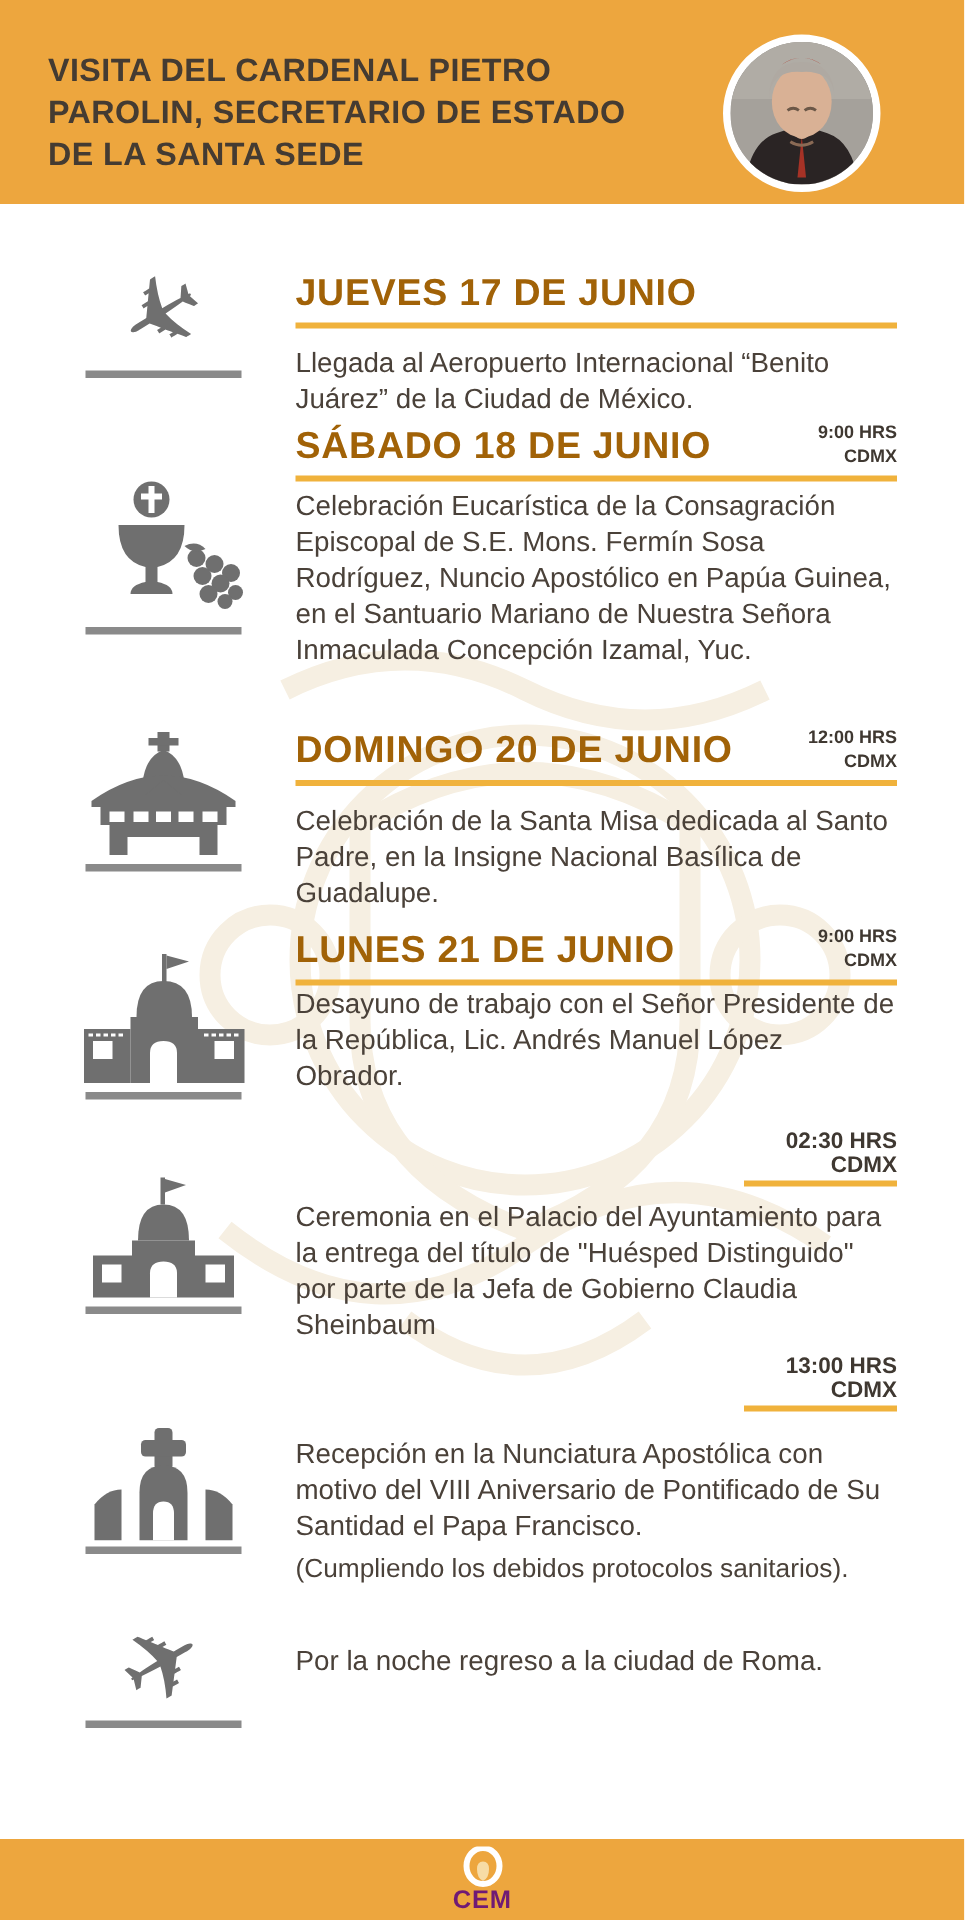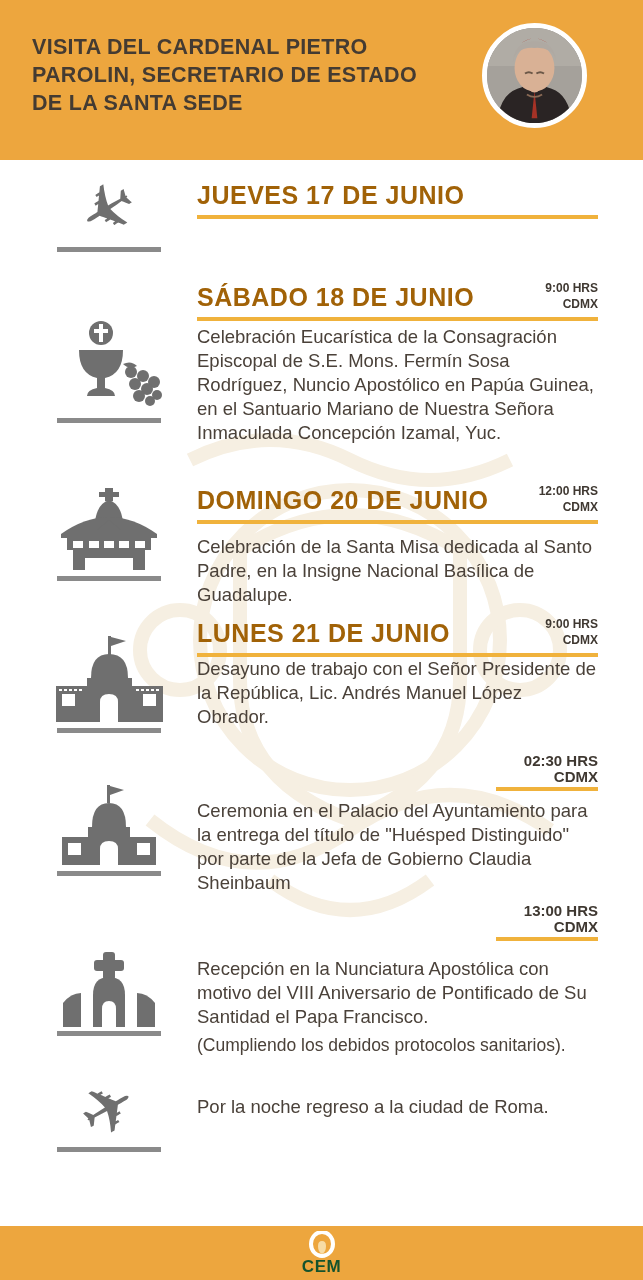--- a/index.html
+++ b/index.html
@@ -1,21 +1,21 @@
 <!DOCTYPE html>
 <html><head>
 <meta charset="utf-8">
 <style>
   * { margin:0; padding:0; box-sizing:border-box; }
   html,body { background:#ffffff; }
   body { font-family:"Liberation Sans", sans-serif; }
   #page { position:relative; width:643px; height:1280px; background:#ffffff; overflow:hidden; margin:0 auto; }
 
   
-  .header { position:absolute; top:0; left:0; width:643px; height:160px; background:#EDA63E; }
+  .header { position:absolute; top:0; left:0; width:643px; height:136px; background:#EDA63E; }
   .title { position:absolute; left:32px; top:33px; width:402px;
            font-size:21.5px; font-weight:bold; line-height:28px; letter-spacing:.3px;
            color:#443B32; }
   .portrait { position:absolute; left:482px; top:23px; width:105px; height:105px;
               border-radius:50%; border:5px solid #ffffff; overflow:hidden; background:#a39e98; }
   .portrait svg { display:block; }
 
   
   .watermark { position:absolute; left:70px; top:400px; width:560px; height:560px; pointer-events:none; }
 
@@ -48,21 +48,21 @@
   .ev1 .text-cell p.p1 { margin-top:4px; }
   .ev3 .text-cell p { margin-top:0; }
   .ev4 .text-cell p { margin-top:8px; }
   .ev5 .text-cell p { margin-top:16px; }
   .ev5 .text-cell p.note { margin-top:4px; font-size:17.5px; }
   .ev6 .text-cell p { margin-top:0; }
 
   
   .footer { position:absolute; left:0; top:1226px; width:643px; height:54px; background:#EDA63E; text-align:center; }
   .logo-ring { display:block; margin:5px auto 0 auto; }
-  .logo-text { font-size:17px; font-weight:bold; color:#14532d; letter-spacing:.5px; line-height:15px; }
+  .logo-text { font-size:17px; font-weight:bold; color:#701a75; letter-spacing:.5px; line-height:15px; }
 </style>
 </head>
 <body>
 
 <div id="page">
 
   <svg class="watermark" viewBox="0 0 560 560">
     <g fill="none" stroke="#F6EFE2" stroke-width="14">
       <circle cx="280" cy="240" r="150"></circle>
       <path d="M120,60 Q200,20 280,60 Q360,100 440,60"></path>
@@ -93,20 +93,21 @@
   </header>
 
   <section class="event ev0">
     <div class="icon-cell">
       <span class="plane plane-landing">✈</span>
       <div class="baseline"></div>
     </div>
     <div class="text-cell">
       <h2 class="day">JUEVES 17 DE JUNIO</h2>
       <div class="rule"></div>
+      <p>Llegada al Aeropuerto Internacional “Benito Juárez” de la Ciudad de México.</p>
     </div>
   </section>
 
   <section class="event ev1">
     <div class="icon-cell">
       <svg width="112" height="94" viewBox="0 0 112 94">
         <g fill="#6F6F6F">
           <circle cx="48" cy="13" r="12"></circle>
           <rect x="46" y="4" width="4" height="18" fill="#fff"></rect>
           <rect x="41" y="9" width="14" height="4" fill="#fff"></rect>

